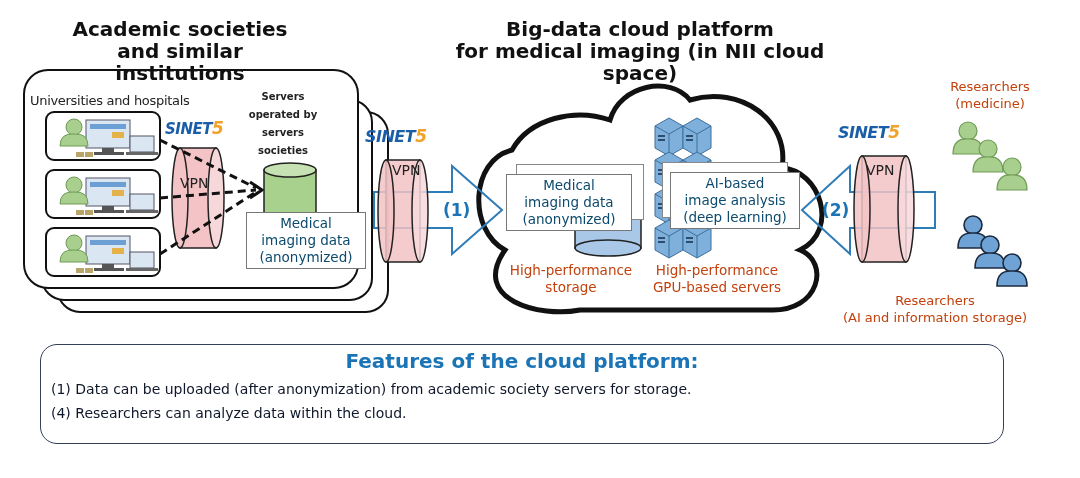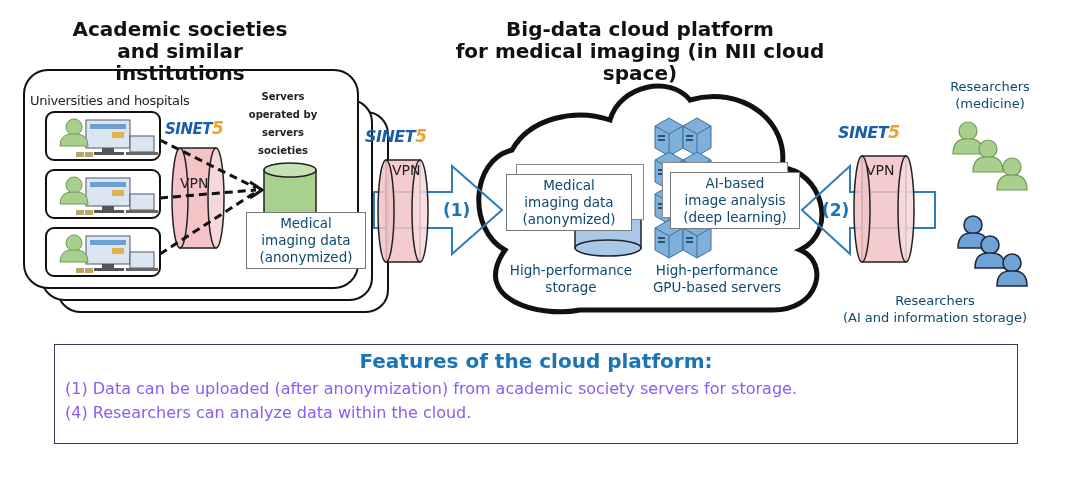--- a/index.html
+++ b/index.html
@@ -1,23 +1,23 @@
 <!DOCTYPE html>
 <html><head>
 <meta charset="utf-8">
 <style>
   html, body { margin:0; padding:0; background:#ffffff; }
   body { width:1080px; height:478px; position:relative; overflow:hidden; font-family:"DejaVu Sans", sans-serif; color:#222; }
   .abs { position:absolute; }
   .title { font-weight:bold; font-size:20px; text-align:center; line-height:22px; color:#111; }
-  .lbl { font-size:13px; line-height:17px; text-align:center; color:#0c4a6e; }
+  .lbl { font-size:13px; line-height:17px; text-align:center; color:#c2410c; }
   .note { background:#fff; border:1.5px solid #777; font-size:13.5px; line-height:17px; text-align:center; color:#0c4a6e; }
   .feat-box { border:1.5px solid #33405a; background:#fff; }
   .feat-title { font-weight:bold; font-size:20px; color:#1b74b5; text-align:center; }
-  .feat-item { font-size:16px; color:#8b5cf6; line-height:24px; }
+  .feat-item { font-size:14px; color:#0f172a; line-height:24px; }
   .sinet { font-style:italic; font-weight:bold; font-size:15px; color:#1a5ea8; letter-spacing:-0.5px; }
   .sinet .five { color:#f1a22a; font-size:17px; }
 </style>
 </head>
 <body>
 
 <svg class="abs" style="left:0;top:0" width="1080" height="478">
   <defs>
     <g id="user-green">
       <ellipse cx="0" cy="-9" rx="9" ry="9" fill="#a9cf8e" stroke="#6e9b55" stroke-width="1.2"></ellipse>
@@ -201,19 +201,19 @@
 
 <div class="abs lbl" style="left:930px;top:78px;width:120px;">
   <div>Researchers</div>
   <div>(medicine)</div>
 </div>
 <div class="abs lbl" style="left:820px;top:292px;width:230px;">
   <div>Researchers</div>
   <div>(AI and information storage)</div>
 </div>
 
-<div class="abs feat-box" style="left:54px;top:344px;width:962px;height:98px;">
+<div class="abs feat-box" style="left:40px;top:344px;width:962px;height:98px;border-radius:17px;">
   <div class="feat-title" style="margin-top:4px;">Features of the cloud platform:</div>
   <div style="padding-left:10px;margin-top:4px;">
     <div class="feat-item">(1) Data can be uploaded (after anonymization) from academic society servers for storage.</div>
     <div class="feat-item">(4) Researchers can analyze data within the cloud.</div>
   </div>
 </div>
 
 </body></html>

